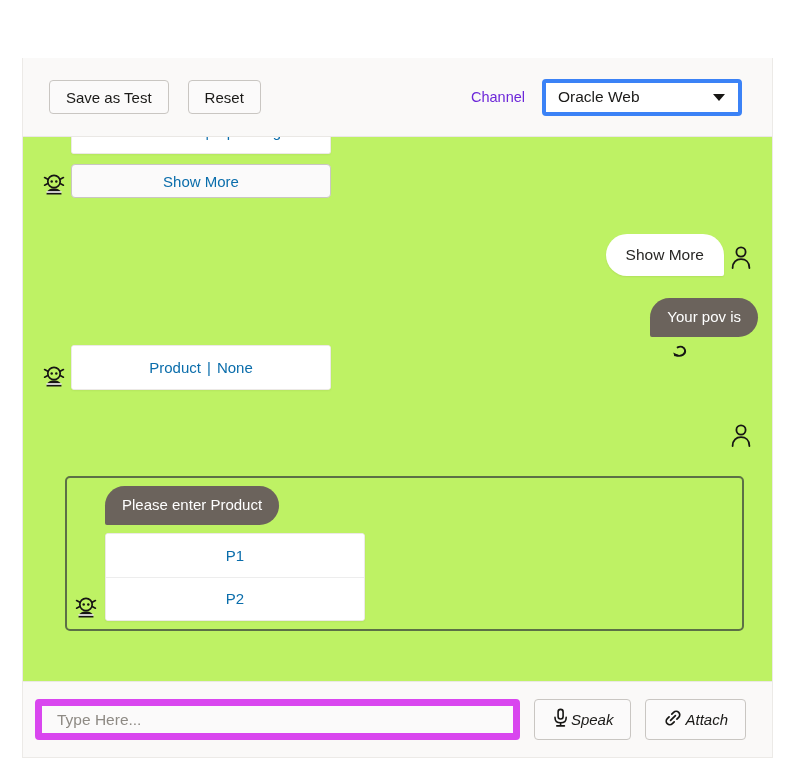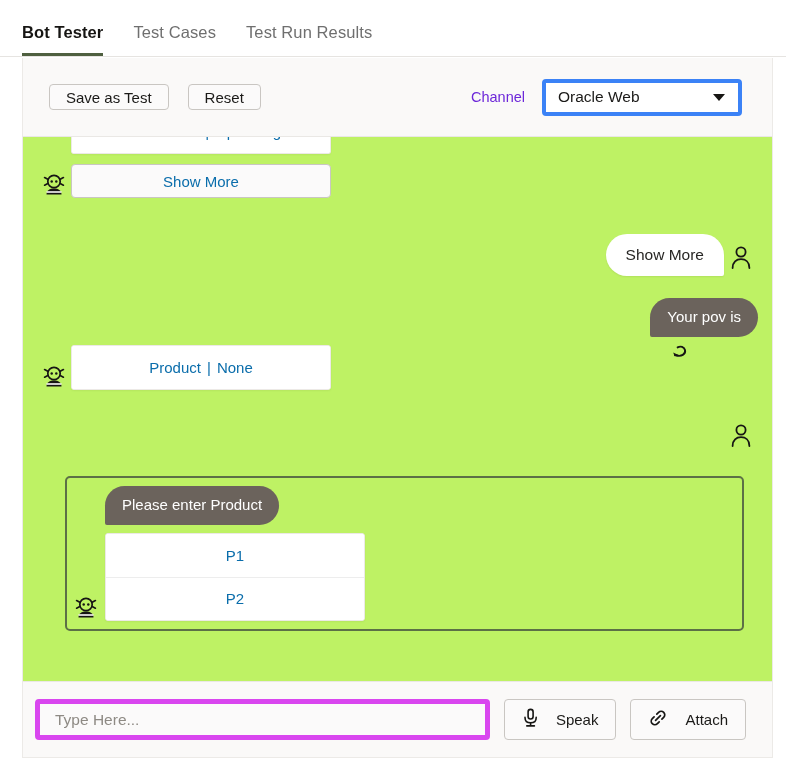--- a/index.html
+++ b/index.html
@@ -41,21 +41,21 @@
   .toolbar {
     height: 79px; flex: 0 0 79px;
     display: flex; align-items: center;
     padding: 0 30px 0 26px;
     border-bottom: 1px solid #eae8e5;
     background: #faf9f8;
   }
   .btn {
     background: #fbfafa; border: 1px solid #c9c6c2; border-radius: 4px;
     font-size: 15px; color: #1b1a18; font-family: "Liberation Sans", sans-serif;
-    padding: 0 16px; height: 26px; cursor: pointer; white-space: nowrap;
+    padding: 0 16px; height: 34px; cursor: pointer; white-space: nowrap;
   }
   .btn + .btn { margin-left: 19px; }
 
   .channel-wrap { margin-left: auto; display: flex; align-items: center; }
   .channel-label { font-size: 14.5px; color: #6d28d9; margin-right: 17px; }
   .select {
     position: relative; width: 200px; height: 37px;
     background: #fff; border: 4px solid #3b82f6; border-radius: 4px;
     display: flex; align-items: center; padding: 0 12px; cursor: pointer;
   }
@@ -127,43 +127,39 @@
 
   
   .composer {
     flex: 0 0 76px; height: 76px;
     border-top: 1px solid #eae8e5;
     display: flex; align-items: center;
     padding: 0 26px 0 12px; background: #faf9f8;
   }
   .type-input {
     flex: 1 1 auto; height: 41px;
-    border: 5px solid #d946ef; border-radius: 4px; background: #fbfafa;
+    border: 7px solid #d946ef; border-radius: 4px; background: #fbfafa;
     padding: 0 15px; font-size: 15.5px; color: #2b2a27;
     font-family: "Liberation Sans", sans-serif; outline: none;
   }
   .type-input::placeholder { color: #8e8a84; }
   .icon-btn {
     margin-left: 14px; height: 41px; padding: 0 17px;
     background: #fbfafa; border: 1px solid #c9c6c2; border-radius: 4px;
-    display: flex; align-items: center; gap: 17px;
+    display: flex; align-items: center; gap: 2px;
     font-size: 15px; color: #1b1a18; cursor: pointer;
     font-family: "Liberation Sans", sans-serif;
+    font-style: italic;
   }
 </style>
 </head>
 <body>
 
 <div id="app">
 
-  <div class="tabbar">
-    <div class="tab active">Bot Tester</div>
-    <div class="tab">Test Cases</div>
-    <div class="tab">Test Run Results</div>
-  </div>
 
   <div class="panel">
 
     <div class="toolbar">
       <button class="btn">Save as Test</button>
       <button class="btn">Reset</button>
 
       <div class="channel-wrap">
         <span class="channel-label">Channel</span>
         <div class="select">

